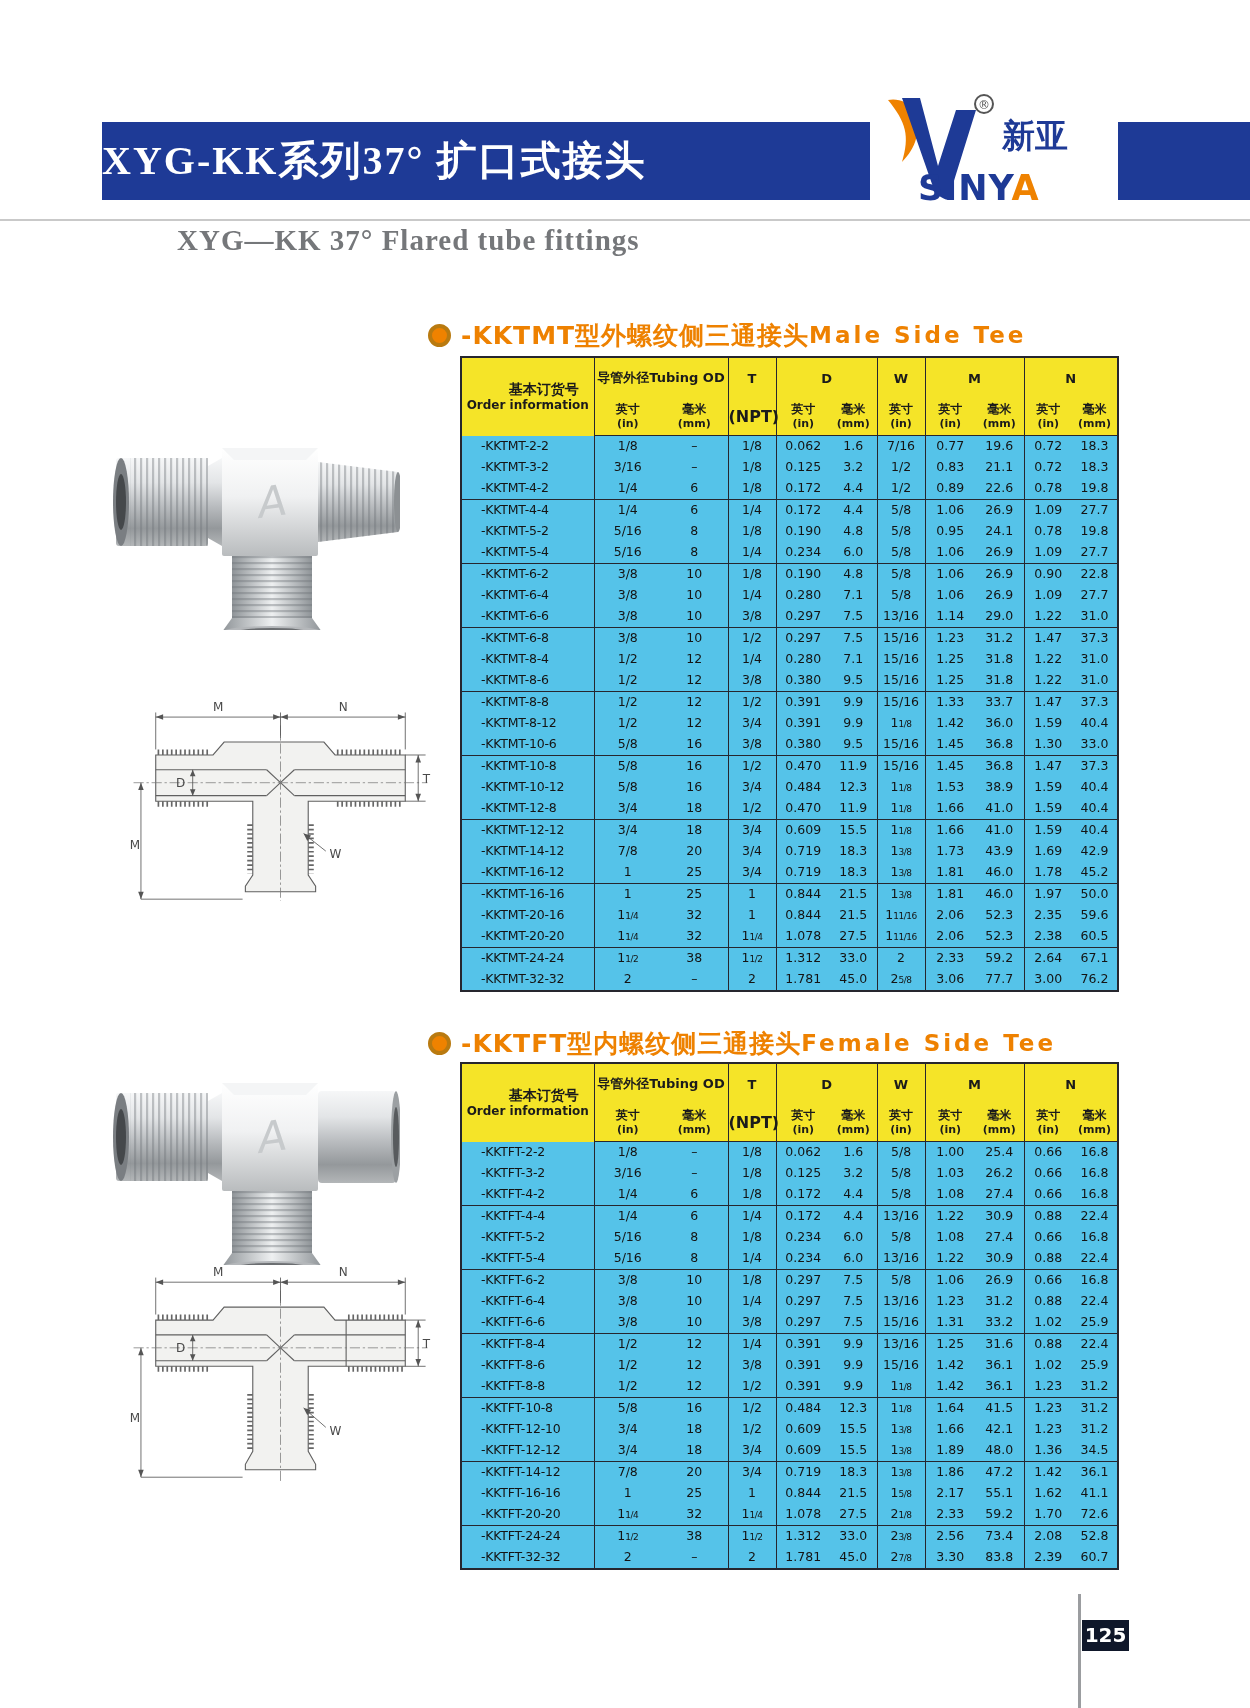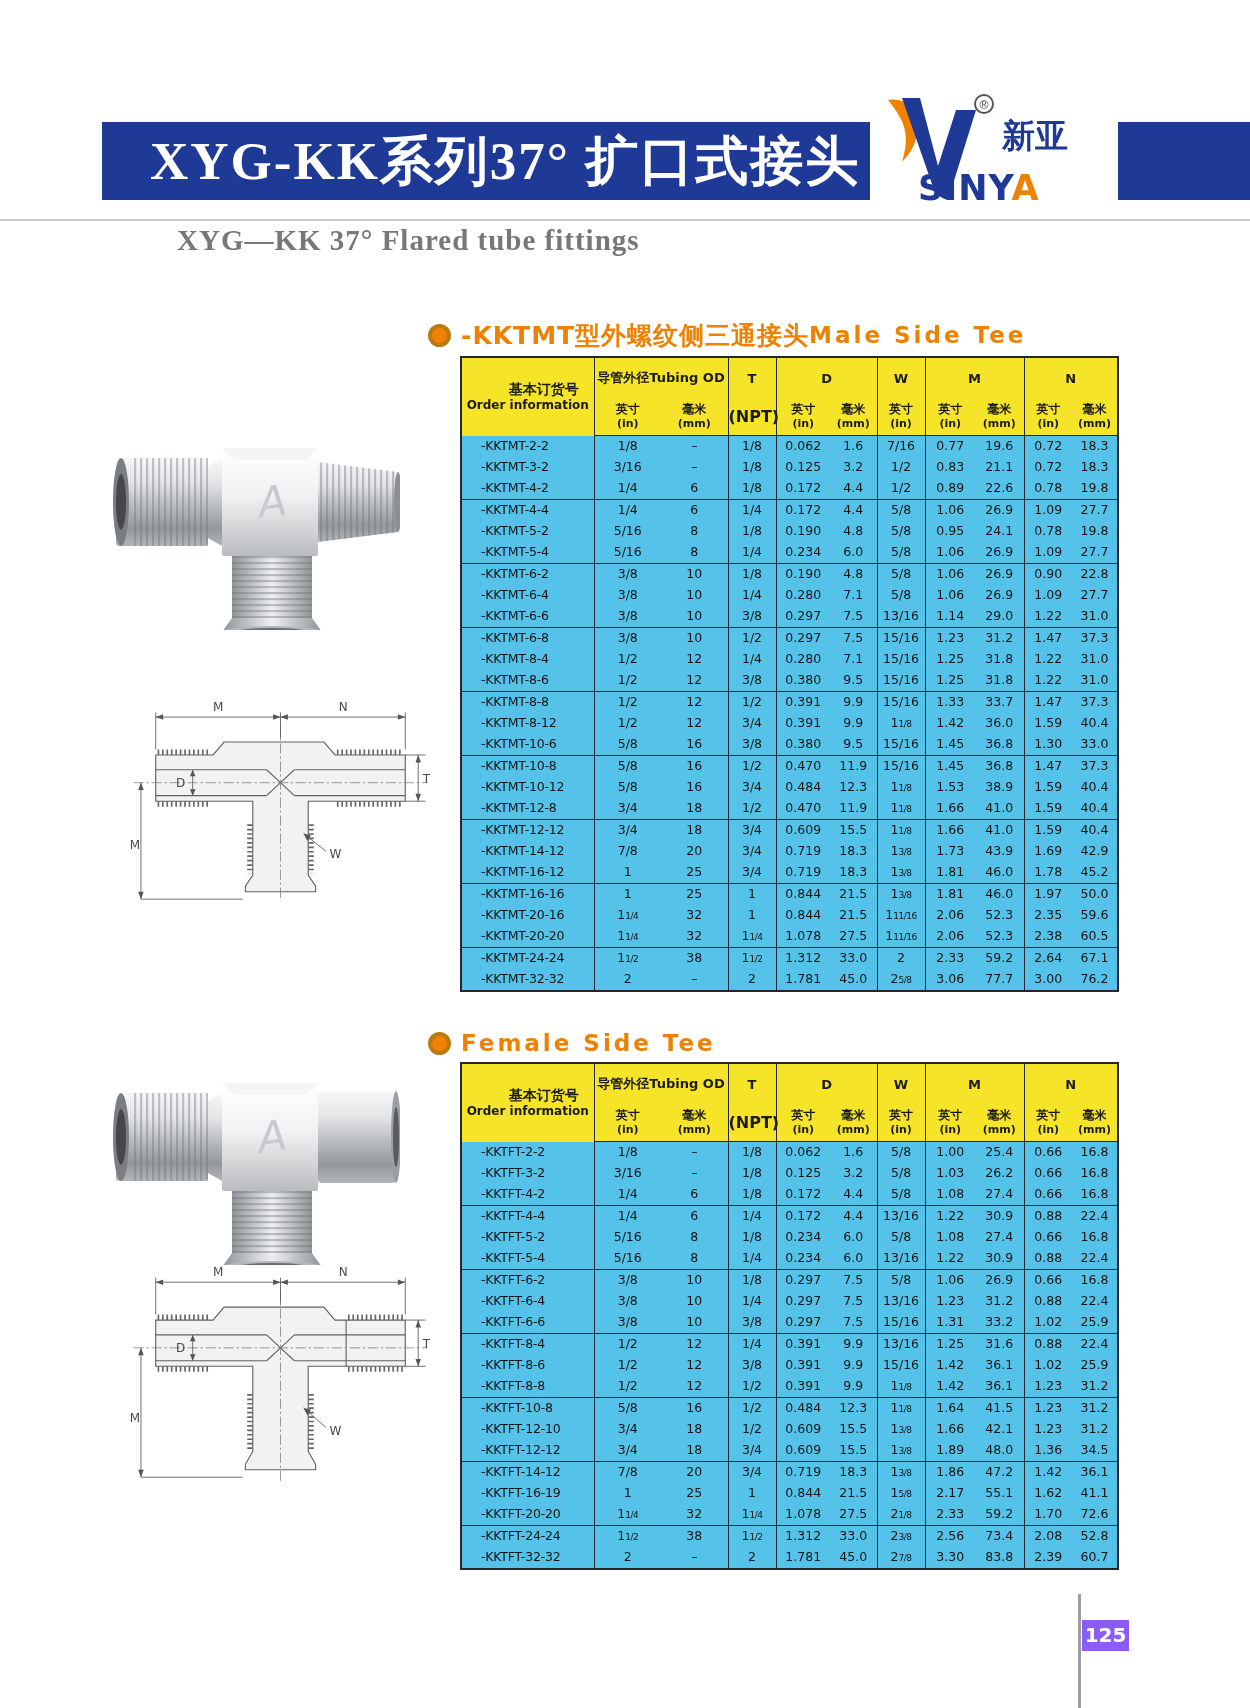--- a/index.html
+++ b/index.html
@@ -2,21 +2,21 @@
 <html><head>
 <meta charset="utf-8">
 <style>
   html,body{margin:0;padding:0;background:#e8e8e8;}
   .page{position:relative;width:1250px;height:1708px;background:#ffffff;overflow:hidden;
         font-family:"DejaVu Sans",sans-serif;}
 
   
   .banner{position:absolute;left:102px;top:122px;width:768px;height:78px;background:#1e3a96;}
   .banner-title{color:#ffffff;font-family:"Liberation Serif","DejaVu Serif",serif;
-        font-weight:bold;font-size:53px;line-height:78px;padding-left:48px;letter-spacing:2px;white-space:nowrap;}
+        font-weight:bold;font-size:40px;line-height:78px;letter-spacing:2px;white-space:nowrap;}
   .corner-block{position:absolute;left:1118px;top:122px;width:132px;height:78px;background:#1e3a96;}
   .hr-rule{position:absolute;left:0;top:219px;width:1250px;height:2px;background:#c9c9c9;}
   .subtitle{position:absolute;left:177px;top:224px;color:#75777a;
         font-family:"Liberation Serif","DejaVu Serif",serif;font-weight:bold;font-size:29px;letter-spacing:1px;}
 
   
   .logo{position:absolute;left:880px;top:92px;width:235px;height:118px;}
 
   
   .sec-title{position:absolute;height:34px;display:flex;align-items:center;}
@@ -40,21 +40,21 @@
   .th-top{font-size:13px;height:40px;}
   .sub-cn{font-size:12px;line-height:15px;}
   .sub-en{font-size:11px;line-height:14px;}
   .row2 th{height:37px;}
 
   
   .fig{position:absolute;}
 
   
   .pn-line{position:absolute;left:1078px;top:1594px;width:3px;height:114px;background:#9b9da0;}
-  .pn-box{position:absolute;left:1082px;top:1620px;width:47px;height:31px;background:#8b5cf6;
+  .pn-box{position:absolute;left:1082px;top:1620px;width:47px;height:31px;background:#0f172a;
           color:#ffffff;font-size:20px;font-weight:bold;text-align:center;line-height:31px;}
 
   svg text{font-family:"DejaVu Sans",sans-serif;}
 </style>
 </head>
 <body>
 
 <div class="page">
 
   <div class="banner">
@@ -486,20 +486,21 @@
           <td>3.06</td>
           <td class="br">77.7</td>
           <td>3.00</td>
           <td>76.2</td>
         </tr>
       </tbody>
   </table>
 
   <div class="sec-title" style="left:428px;top:1026px;">
     <span class="bullet"></span>
+    <span class="sec-cn">-KKTFT型内螺纹侧三通接头</span>
     <span class="sec-en">Female Side Tee</span>
   </div>
 
   <table class="dtable" style="left:460px;top:1062px;">
     <colgroup>
       <col style="width:133px">
         <col style="width:67px">
         <col style="width:67px">
         <col style="width:48px">
       <col style="width:54px">
@@ -766,21 +767,21 @@
           <td class="br">3/4</td>
           <td>0.719</td>
           <td class="br">18.3</td>
           <td class="br">1<span class="fr">3/8</span></td>
           <td>1.86</td>
           <td class="br">47.2</td>
           <td>1.42</td>
           <td>36.1</td>
         </tr>
         <tr>
-          <td class="br model">-KKTFT-16-19</td>
+          <td class="br model">-KKTFT-16-16</td>
           <td>1</td>
           <td class="br">25</td>
           <td class="br">1</td>
           <td>0.844</td>
           <td class="br">21.5</td>
           <td class="br">1<span class="fr">5/8</span></td>
           <td>2.17</td>
           <td class="br">55.1</td>
           <td>1.62</td>
           <td>41.1</td>

